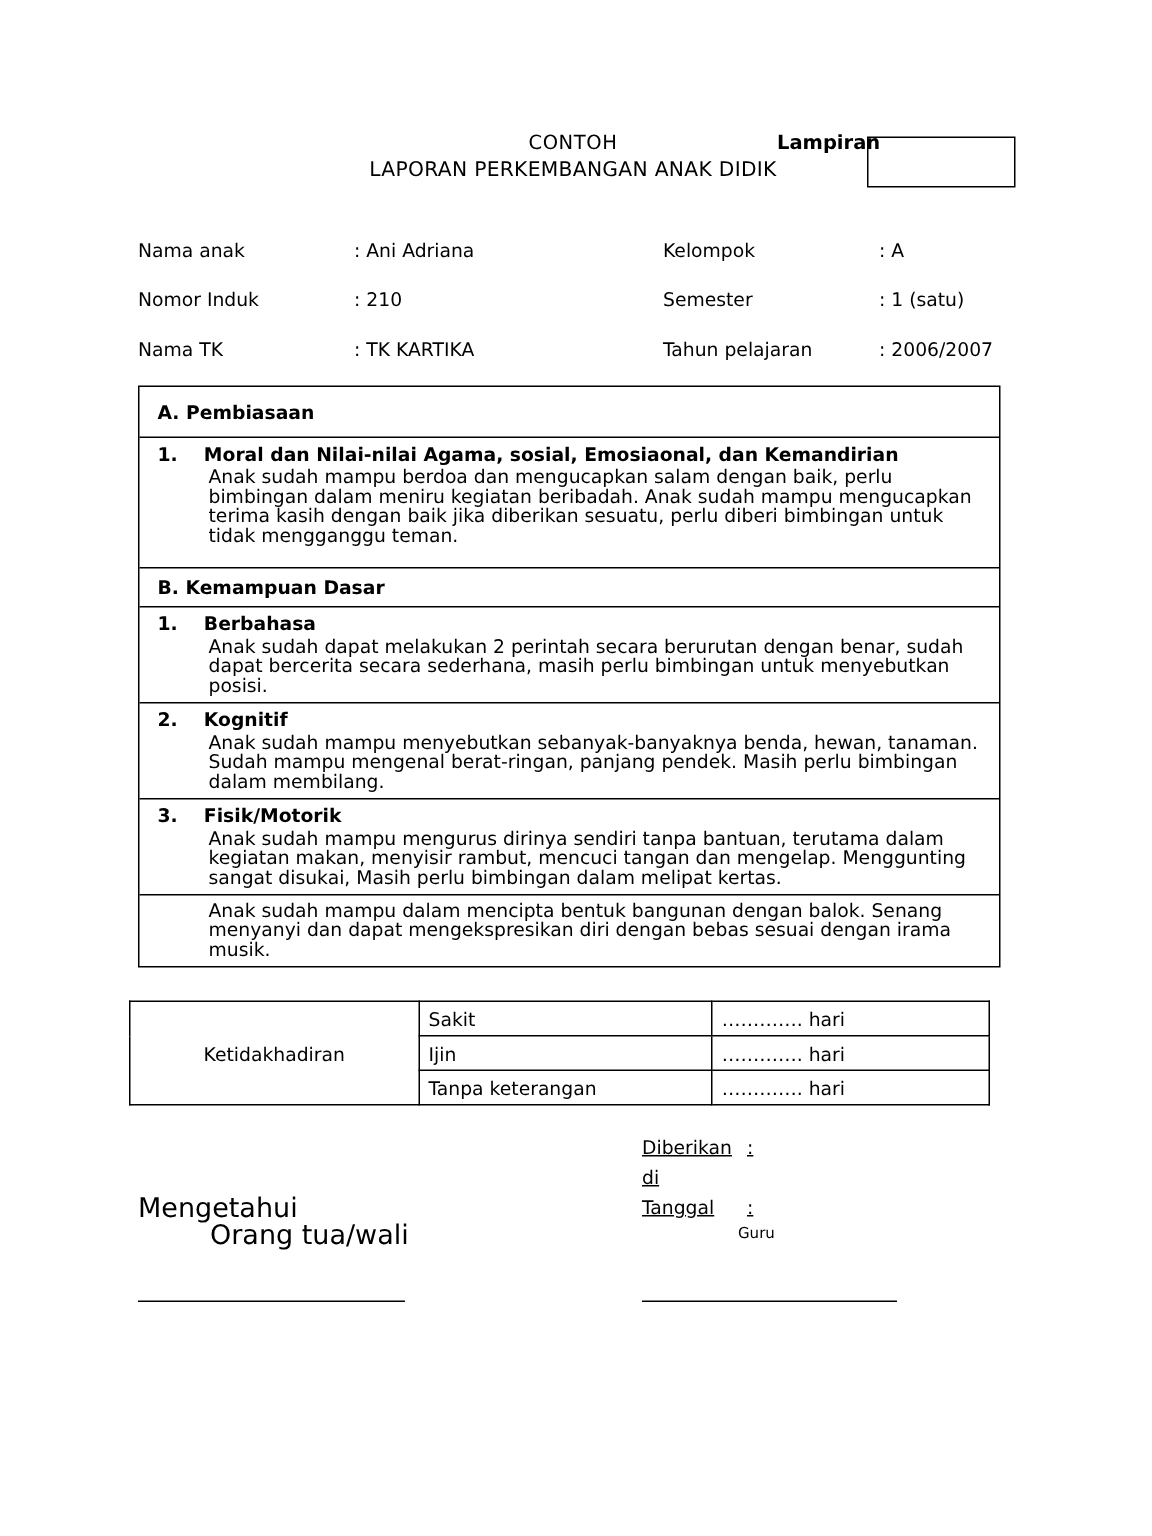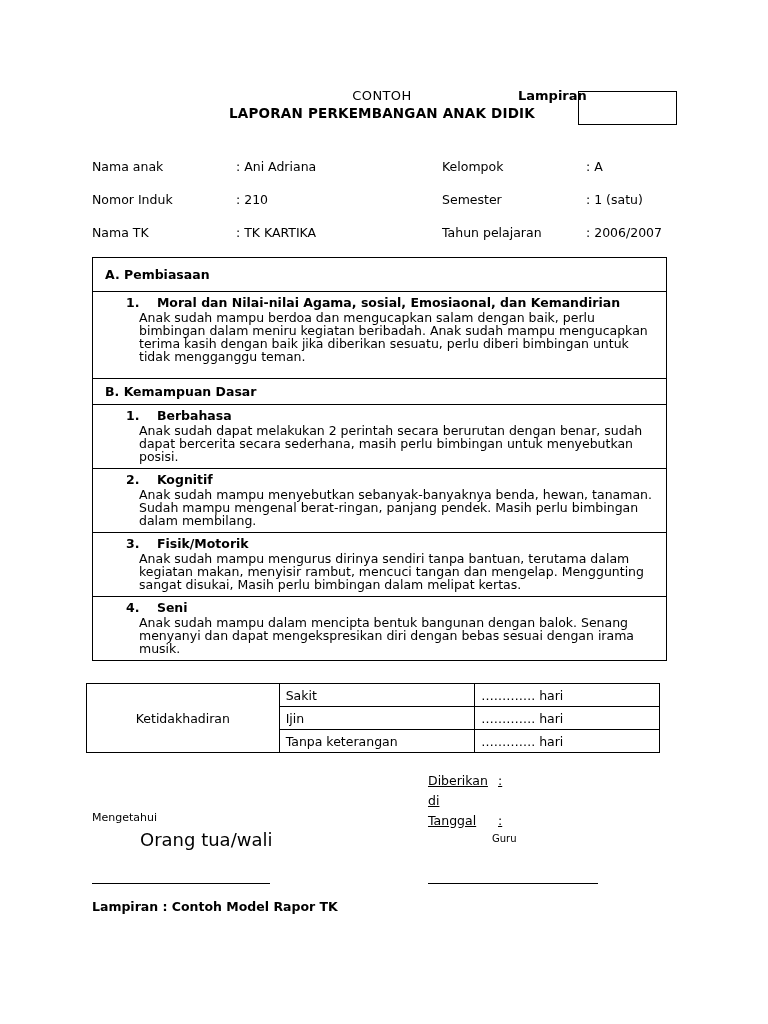--- a/index.html
+++ b/index.html
@@ -32,21 +32,21 @@
   .title-block {
     text-align: center;
     width: 764px;
   }
   .title-small {
     font-size: 13px;
     letter-spacing: 0.4px;
   }
   .title-main {
     font-size: 13.5px;
-    font-weight: bold;
+    font-weight: normal;
     letter-spacing: 0.2px;
     margin-top: 2px;
   }
   .lampiran-label {
     position: absolute;
     left: 518px;
     top: 0px;
     font-size: 13px;
     font-weight: bold;
   }
@@ -89,21 +89,20 @@
     border-bottom: 1px solid #000;
     padding: 3px 8px 5px 12px;
   }
   .item:last-child { border-bottom: none; }
   .item-title {
     font-weight: bold;
     font-size: 12.5px;
     padding-left: 22px;
     text-indent: -22px;
     margin-bottom: 1px;
-    margin-left: 21px;
   }
   .item-title .num { font-weight: bold; }
   .item-body {
     font-size: 12.5px;
     line-height: 13px;
     padding-left: 34px;
   }
   .group-a .item { border-bottom: none; }
   .group-a { border-bottom: 1px solid #000; padding-bottom: 10px; }
 
@@ -141,21 +140,21 @@
     font-size: 12.5px;
     line-height: 20px;
     text-decoration: underline;
   }
   .sig-right .row { display: flex; }
   .sig-right .k { width: 70px; }
   .mengetahui {
     position: absolute;
     left: 92px;
     top: 40px;
-    font-size: 11px;
+    font-size: 18px;
   }
   .ortu {
     position: absolute;
     left: 140px;
     top: 58px;
     font-size: 18px;
   }
   .guru {
     position: absolute;
     left: 492px;
@@ -251,25 +250,20 @@
     <div class="item">
       <div class="item-title">
         <span class="num">3.</span>
         <span>&nbsp;&nbsp;</span>
         <span>Fisik/Motorik</span>
       </div>
       <div class="item-body">Anak sudah mampu mengurus dirinya sendiri tanpa bantuan, terutama dalam kegiatan makan, menyisir rambut, mencuci tangan dan mengelap. Menggunting sangat disukai, Masih perlu bimbingan dalam melipat kertas.</div>
     </div>
 
     <div class="item">
-      <div class="item-title">
-        <span class="num">4.</span>
-        <span>&nbsp;&nbsp;</span>
-        <span>Seni</span>
-      </div>
       <div class="item-body">Anak  sudah mampu dalam mencipta bentuk bangunan dengan balok. Senang menyanyi dan dapat mengekspresikan diri dengan bebas sesuai dengan irama musik.</div>
     </div>
 
   </div>
 
   <table class="attendance">
     <tbody>
         <tr>
       <td class="att-label" rowspan="3">Ketidakhadiran</td>
       <td class="att-kind">Sakit</td>
@@ -299,15 +293,14 @@
         <span></span>
       </div>
     </div>
     <div class="mengetahui">Mengetahui</div>
     <div class="ortu">Orang tua/wali</div>
     <div class="guru">Guru</div>
     <div class="line-left"></div>
     <div class="line-right"></div>
   </div>
 
-  <div class="footer-note">Lampiran : Contoh Model Rapor TK</div>
 
 </div>
 
 </body></html>

